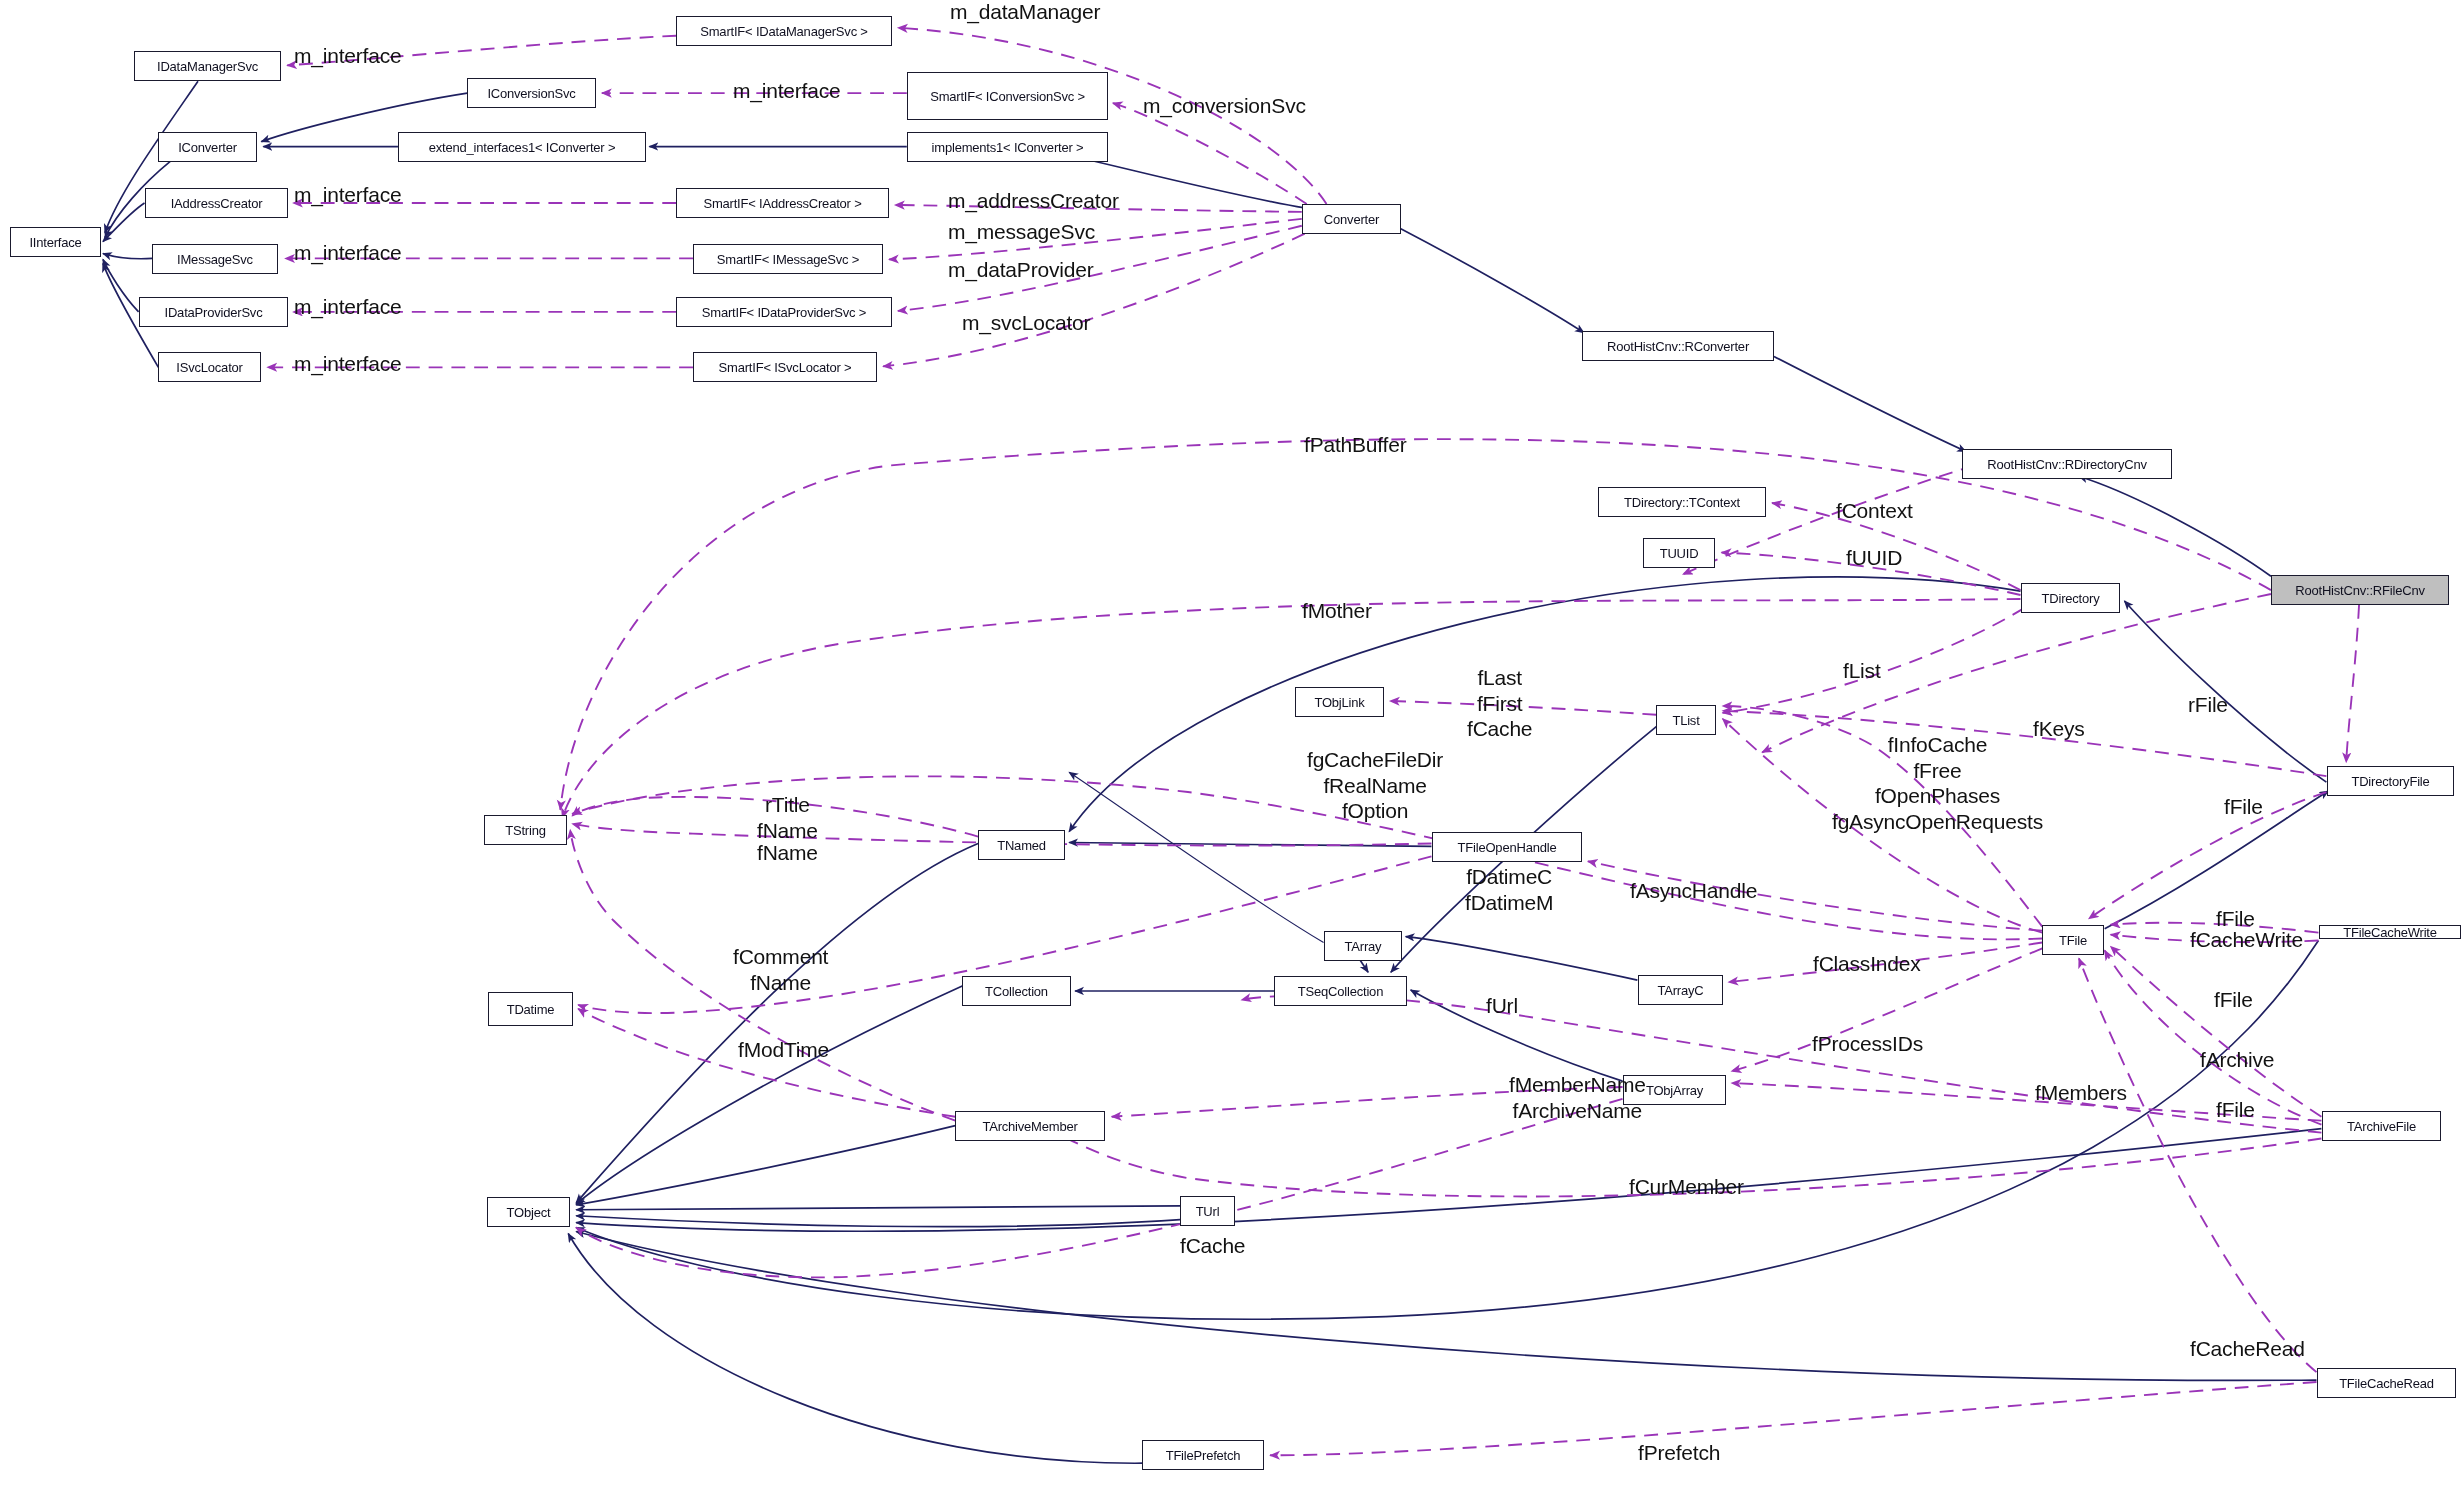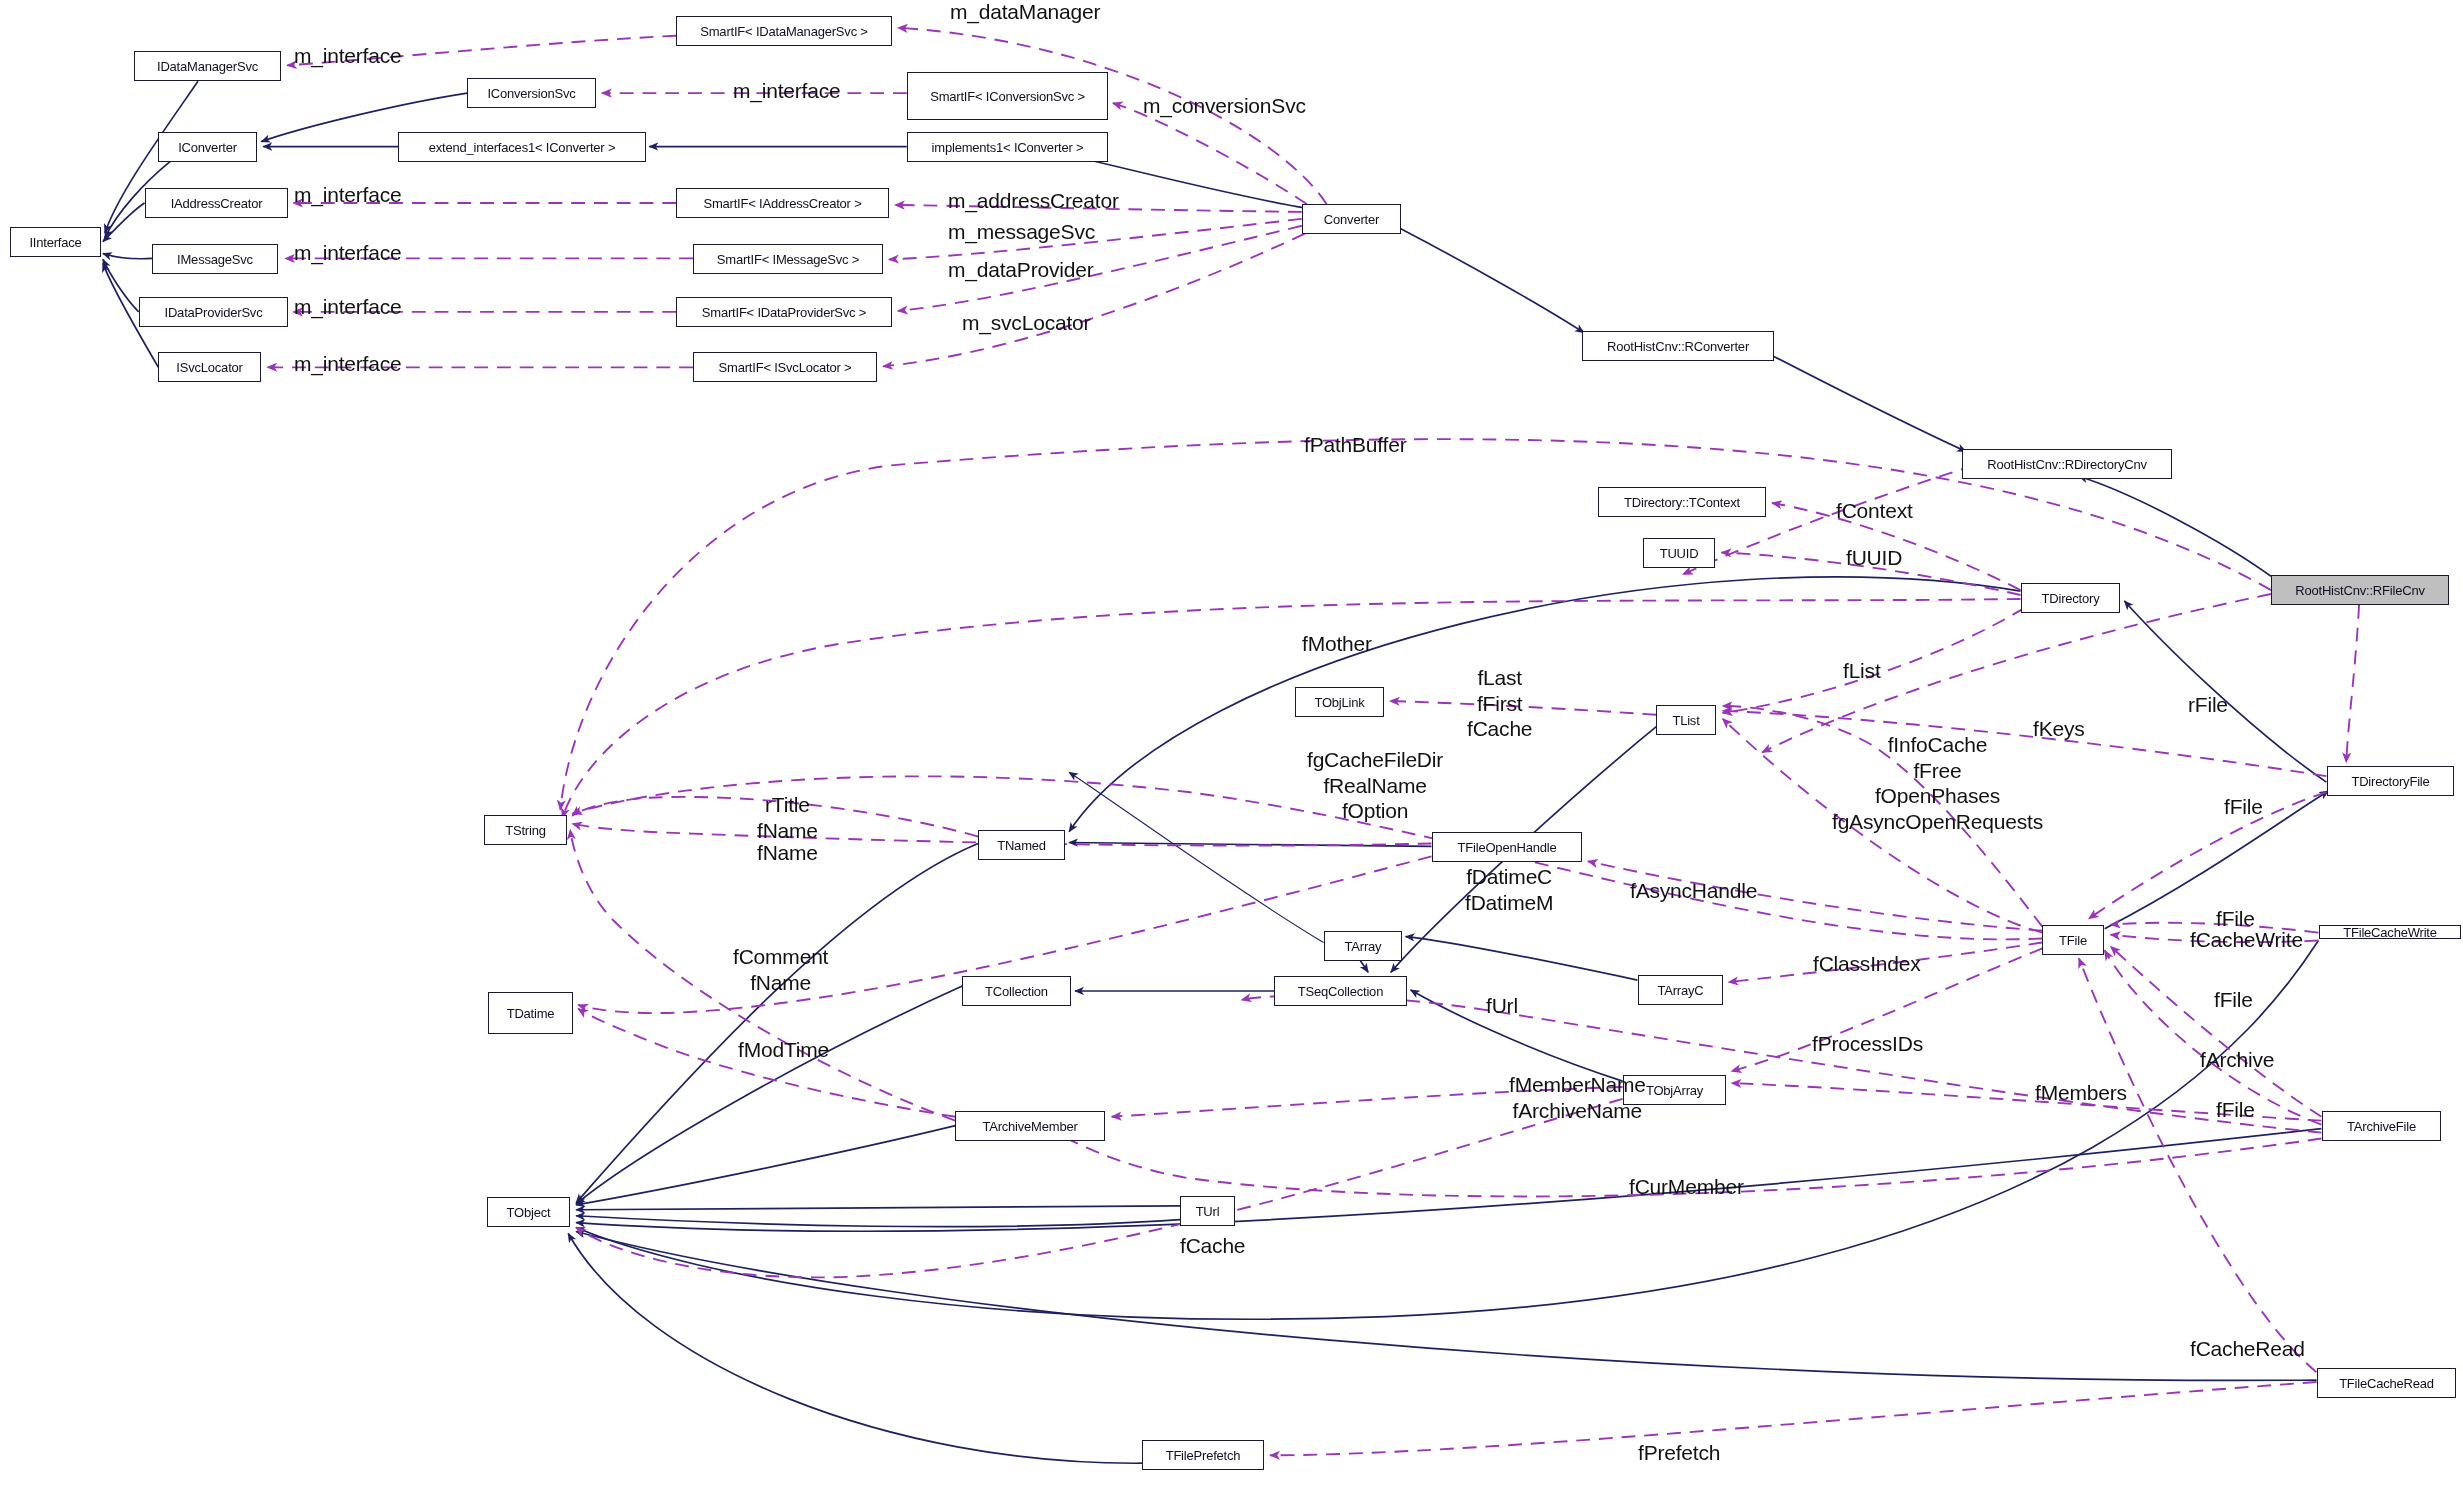--- a/index.html
+++ b/index.html
@@ -305,21 +305,21 @@
     </div>
   <div class="node" style="left:1638px;top:975px;width:85px;height:30px;">
       <span>TArrayC</span>
     </div>
   <div class="node" style="left:962px;top:976px;width:109px;height:30px;">
       <span>TCollection</span>
     </div>
   <div class="node" style="left:1274px;top:976px;width:133px;height:30px;">
       <span>TSeqCollection</span>
     </div>
-  <div class="node" style="left:488px;top:992px;width:85px;height:42px;">
+  <div class="node" style="left:488px;top:992px;width:85px;height:34px;">
       <span>TDatime</span>
     </div>
   <div class="node" style="left:1623px;top:1075px;width:103px;height:30px;">
       <span>TObjArray</span>
     </div>
   <div class="node" style="left:2322px;top:1111px;width:119px;height:30px;">
       <span>TArchiveFile</span>
     </div>
   <div class="node" style="left:955px;top:1111px;width:150px;height:30px;">
       <span>TArchiveMember</span>
@@ -345,21 +345,21 @@
   <div class="elabel" style="left:948px;top:189px;">m_addressCreator</div>
   <div class="elabel" style="left:294px;top:241px;">m_interface</div>
   <div class="elabel" style="left:948px;top:220px;">m_messageSvc</div>
   <div class="elabel" style="left:948px;top:258px;">m_dataProvider</div>
   <div class="elabel" style="left:294px;top:295px;">m_interface</div>
   <div class="elabel" style="left:962px;top:311px;">m_svcLocator</div>
   <div class="elabel" style="left:294px;top:352px;">m_interface</div>
   <div class="elabel" style="left:1304px;top:433px;">fPathBuffer</div>
   <div class="elabel" style="left:1836px;top:499px;">fContext</div>
   <div class="elabel" style="left:1846px;top:546px;">fUUID</div>
-  <div class="elabel" style="left:1302px;top:599px;margin-top:33px;">fMother</div>
+  <div class="elabel" style="left:1302px;top:599px;">fMother</div>
   <div class="elabel" style="left:1843px;top:659px;">fList</div>
   <div class="elabel" style="left:2188px;top:693px;">rFile</div>
   <div class="elabel" style="left:2033px;top:717px;">fKeys</div>
   <div class="elabel multi" style="left:1467px;top:665px;">fLast<br>fFirst<br>fCache</div>
   <div class="elabel multi" style="left:1832px;top:732px;">fInfoCache<br>fFree<br>fOpenPhases<br>fgAsyncOpenRequests</div>
   <div class="elabel" style="left:2224px;top:795px;">fFile</div>
   <div class="elabel multi" style="left:1307px;top:747px;">fgCacheFileDir<br>fRealName<br>fOption</div>
   <div class="elabel multi" style="left:757px;top:792px;">rTitle<br>fName</div>
   <div class="elabel" style="left:757px;top:841px;">fName</div>
   <div class="elabel multi" style="left:1465px;top:864px;">fDatimeC<br>fDatimeM</div>

